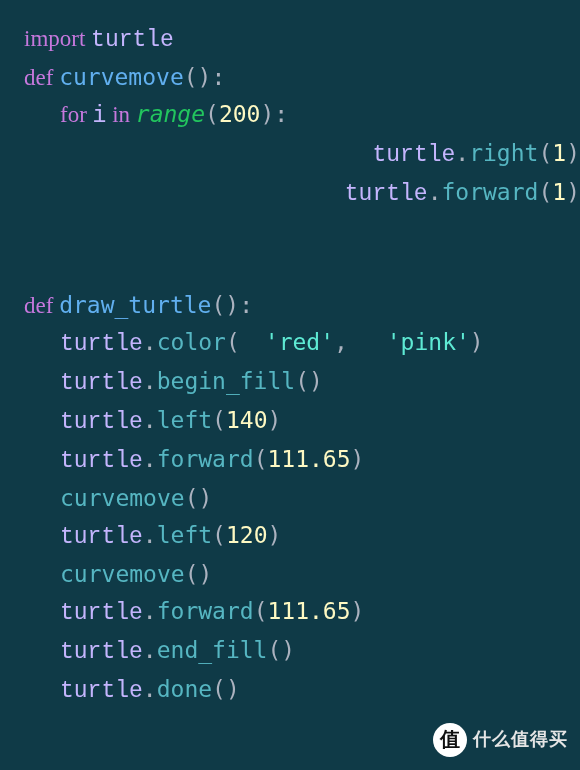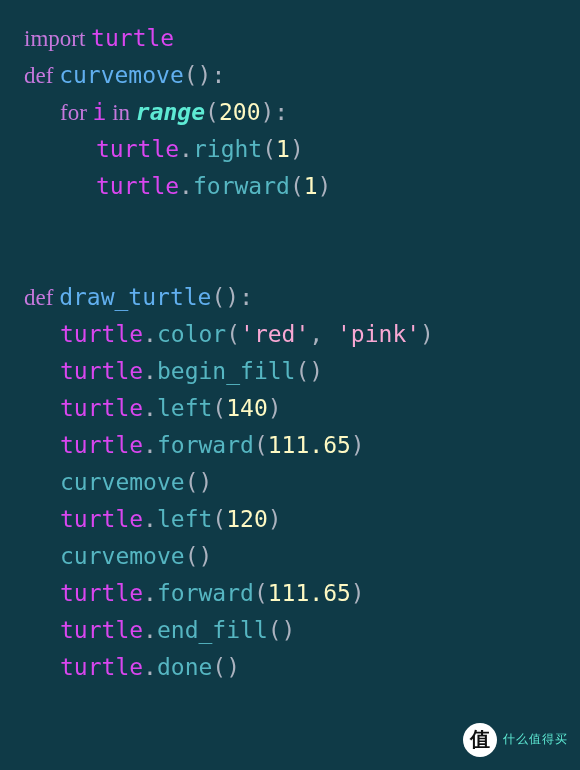--- a/index.html
+++ b/index.html
@@ -12,29 +12,29 @@
     font-family: "Consolas", "Menlo", "Monaco", monospace;
     font-size: 23px;
     line-height: 37px;
   }
   .code-area {
     padding: 20px 0 0 24px;
     white-space: pre;
   }
   .tok-keyword { color: #c678dd; font-family: Liberation Serif, serif; }
   .tok-def { color: #61afef; }
-  .tok-ident { color: #d946ef; }
+  .tok-ident { color: #c4b5fd; font-family: Liberation Mono, monospace; }
   .tok-func { color: #56b6c2; }
-  .tok-funcital { color: #5eead4; font-style: italic; font-weight: bold; }
+  .tok-funcital { color: #22c55e; font-style: italic; }
   .tok-num { color: #fef9c3; }
-  .tok-str { color: #f9a8d4; }
+  .tok-str { color: #5eead4; margin-left: 25px; }
   .tok-punct { color: #abb2bf; }
   .line { display: block; }
   .line[data-indent="1"] { padding-left: 36px; }
-  .line[data-indent="2"] { padding-left: 72px; }
+  .line[data-indent="2"] { padding-left: 72px; text-align: right; }
   .watermark {
     position: absolute;
     right: 12px;
     bottom: 12px;
     display: flex;
     align-items: center;
     gap: 6px;
   }
   .wm-circle {
     width: 34px;
@@ -43,24 +43,24 @@
     background: #ffffff;
     color: #111111;
     display: flex;
     align-items: center;
     justify-content: center;
     font-family: sans-serif;
     font-size: 20px;
     font-weight: 900;
   }
   .wm-text {
-    color: #5eead4;
+    color: #e5e5e5;
     font-family: "PingFang SC","Microsoft YaHei",sans-serif;
-    font-size: 12px;
-    font-weight: 400;
+    font-size: 18px;
+    font-weight: 700;
     letter-spacing: 1px;
   }
 </style>
 </head>
 <body>
 
 <div class="code-area" id="code-root"><span class="line" data-indent="0"><span class="tok-keyword">import </span><span class="tok-ident">turtle</span></span><span class="line" data-indent="0"><span class="tok-keyword">def </span><span class="tok-def">curvemove</span><span class="tok-punct">():</span></span><span class="line" data-indent="1"><span class="tok-keyword">for </span><span class="tok-ident">i</span><span class="tok-keyword"> in </span><span class="tok-funcital">range</span><span class="tok-punct">(</span><span class="tok-num">200</span><span class="tok-punct">):</span></span><span class="line" data-indent="2"><span class="tok-ident">turtle</span><span class="tok-punct">.</span><span class="tok-func">right</span><span class="tok-punct">(</span><span class="tok-num">1</span><span class="tok-punct">)</span></span><span class="line" data-indent="2"><span class="tok-ident">turtle</span><span class="tok-punct">.</span><span class="tok-func">forward</span><span class="tok-punct">(</span><span class="tok-num">1</span><span class="tok-punct">)</span></span><span class="line" data-indent="0">&nbsp;</span><span class="line" data-indent="0">&nbsp;</span><span class="line" data-indent="0"><span class="tok-keyword">def </span><span class="tok-def">draw_turtle</span><span class="tok-punct">():</span></span><span class="line" data-indent="1"><span class="tok-ident">turtle</span><span class="tok-punct">.</span><span class="tok-func">color</span><span class="tok-punct">(</span><span class="tok-str">'red'</span><span class="tok-punct">, </span><span class="tok-str">'pink'</span><span class="tok-punct">)</span></span><span class="line" data-indent="1"><span class="tok-ident">turtle</span><span class="tok-punct">.</span><span class="tok-func">begin_fill</span><span class="tok-punct">()</span></span><span class="line" data-indent="1"><span class="tok-ident">turtle</span><span class="tok-punct">.</span><span class="tok-func">left</span><span class="tok-punct">(</span><span class="tok-num">140</span><span class="tok-punct">)</span></span><span class="line" data-indent="1"><span class="tok-ident">turtle</span><span class="tok-punct">.</span><span class="tok-func">forward</span><span class="tok-punct">(</span><span class="tok-num">111.65</span><span class="tok-punct">)</span></span><span class="line" data-indent="1"><span class="tok-func">curvemove</span><span class="tok-punct">()</span></span><span class="line" data-indent="1"><span class="tok-ident">turtle</span><span class="tok-punct">.</span><span class="tok-func">left</span><span class="tok-punct">(</span><span class="tok-num">120</span><span class="tok-punct">)</span></span><span class="line" data-indent="1"><span class="tok-func">curvemove</span><span class="tok-punct">()</span></span><span class="line" data-indent="1"><span class="tok-ident">turtle</span><span class="tok-punct">.</span><span class="tok-func">forward</span><span class="tok-punct">(</span><span class="tok-num">111.65</span><span class="tok-punct">)</span></span><span class="line" data-indent="1"><span class="tok-ident">turtle</span><span class="tok-punct">.</span><span class="tok-func">end_fill</span><span class="tok-punct">()</span></span><span class="line" data-indent="1"><span class="tok-ident">turtle</span><span class="tok-punct">.</span><span class="tok-func">done</span><span class="tok-punct">()</span></span></div>
 
 <div class="watermark">
   <div class="wm-circle">值</div>

